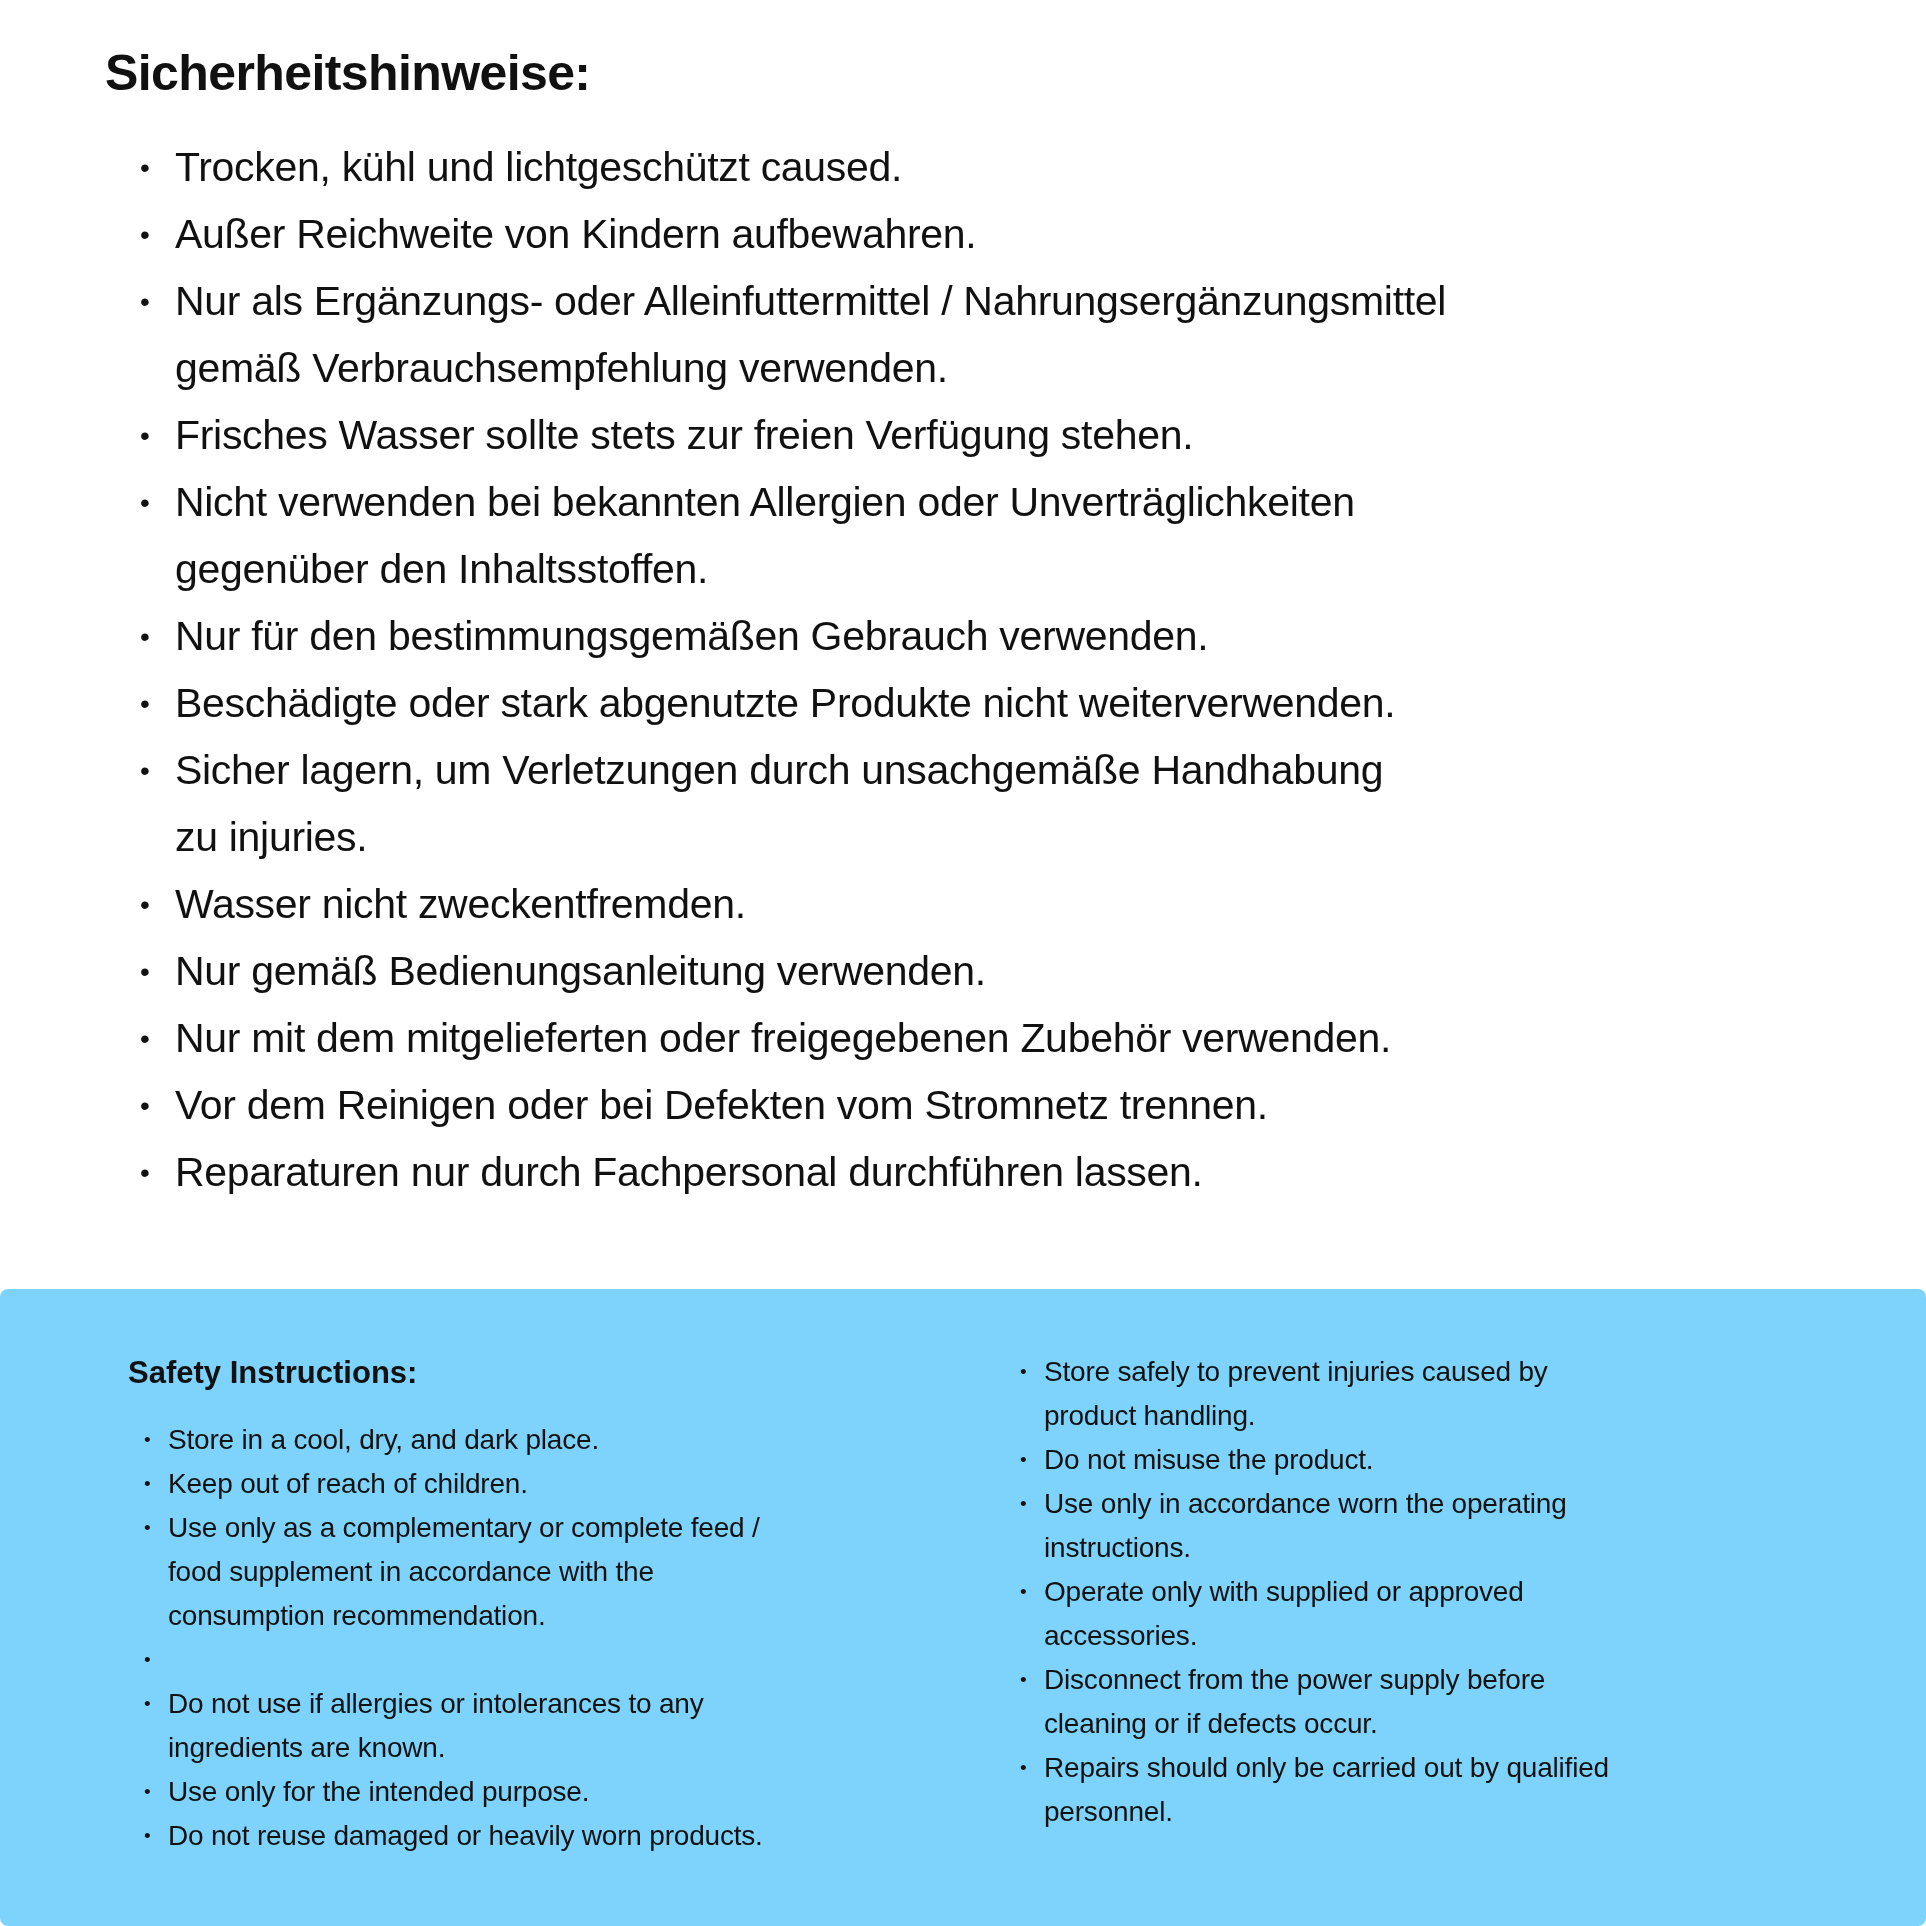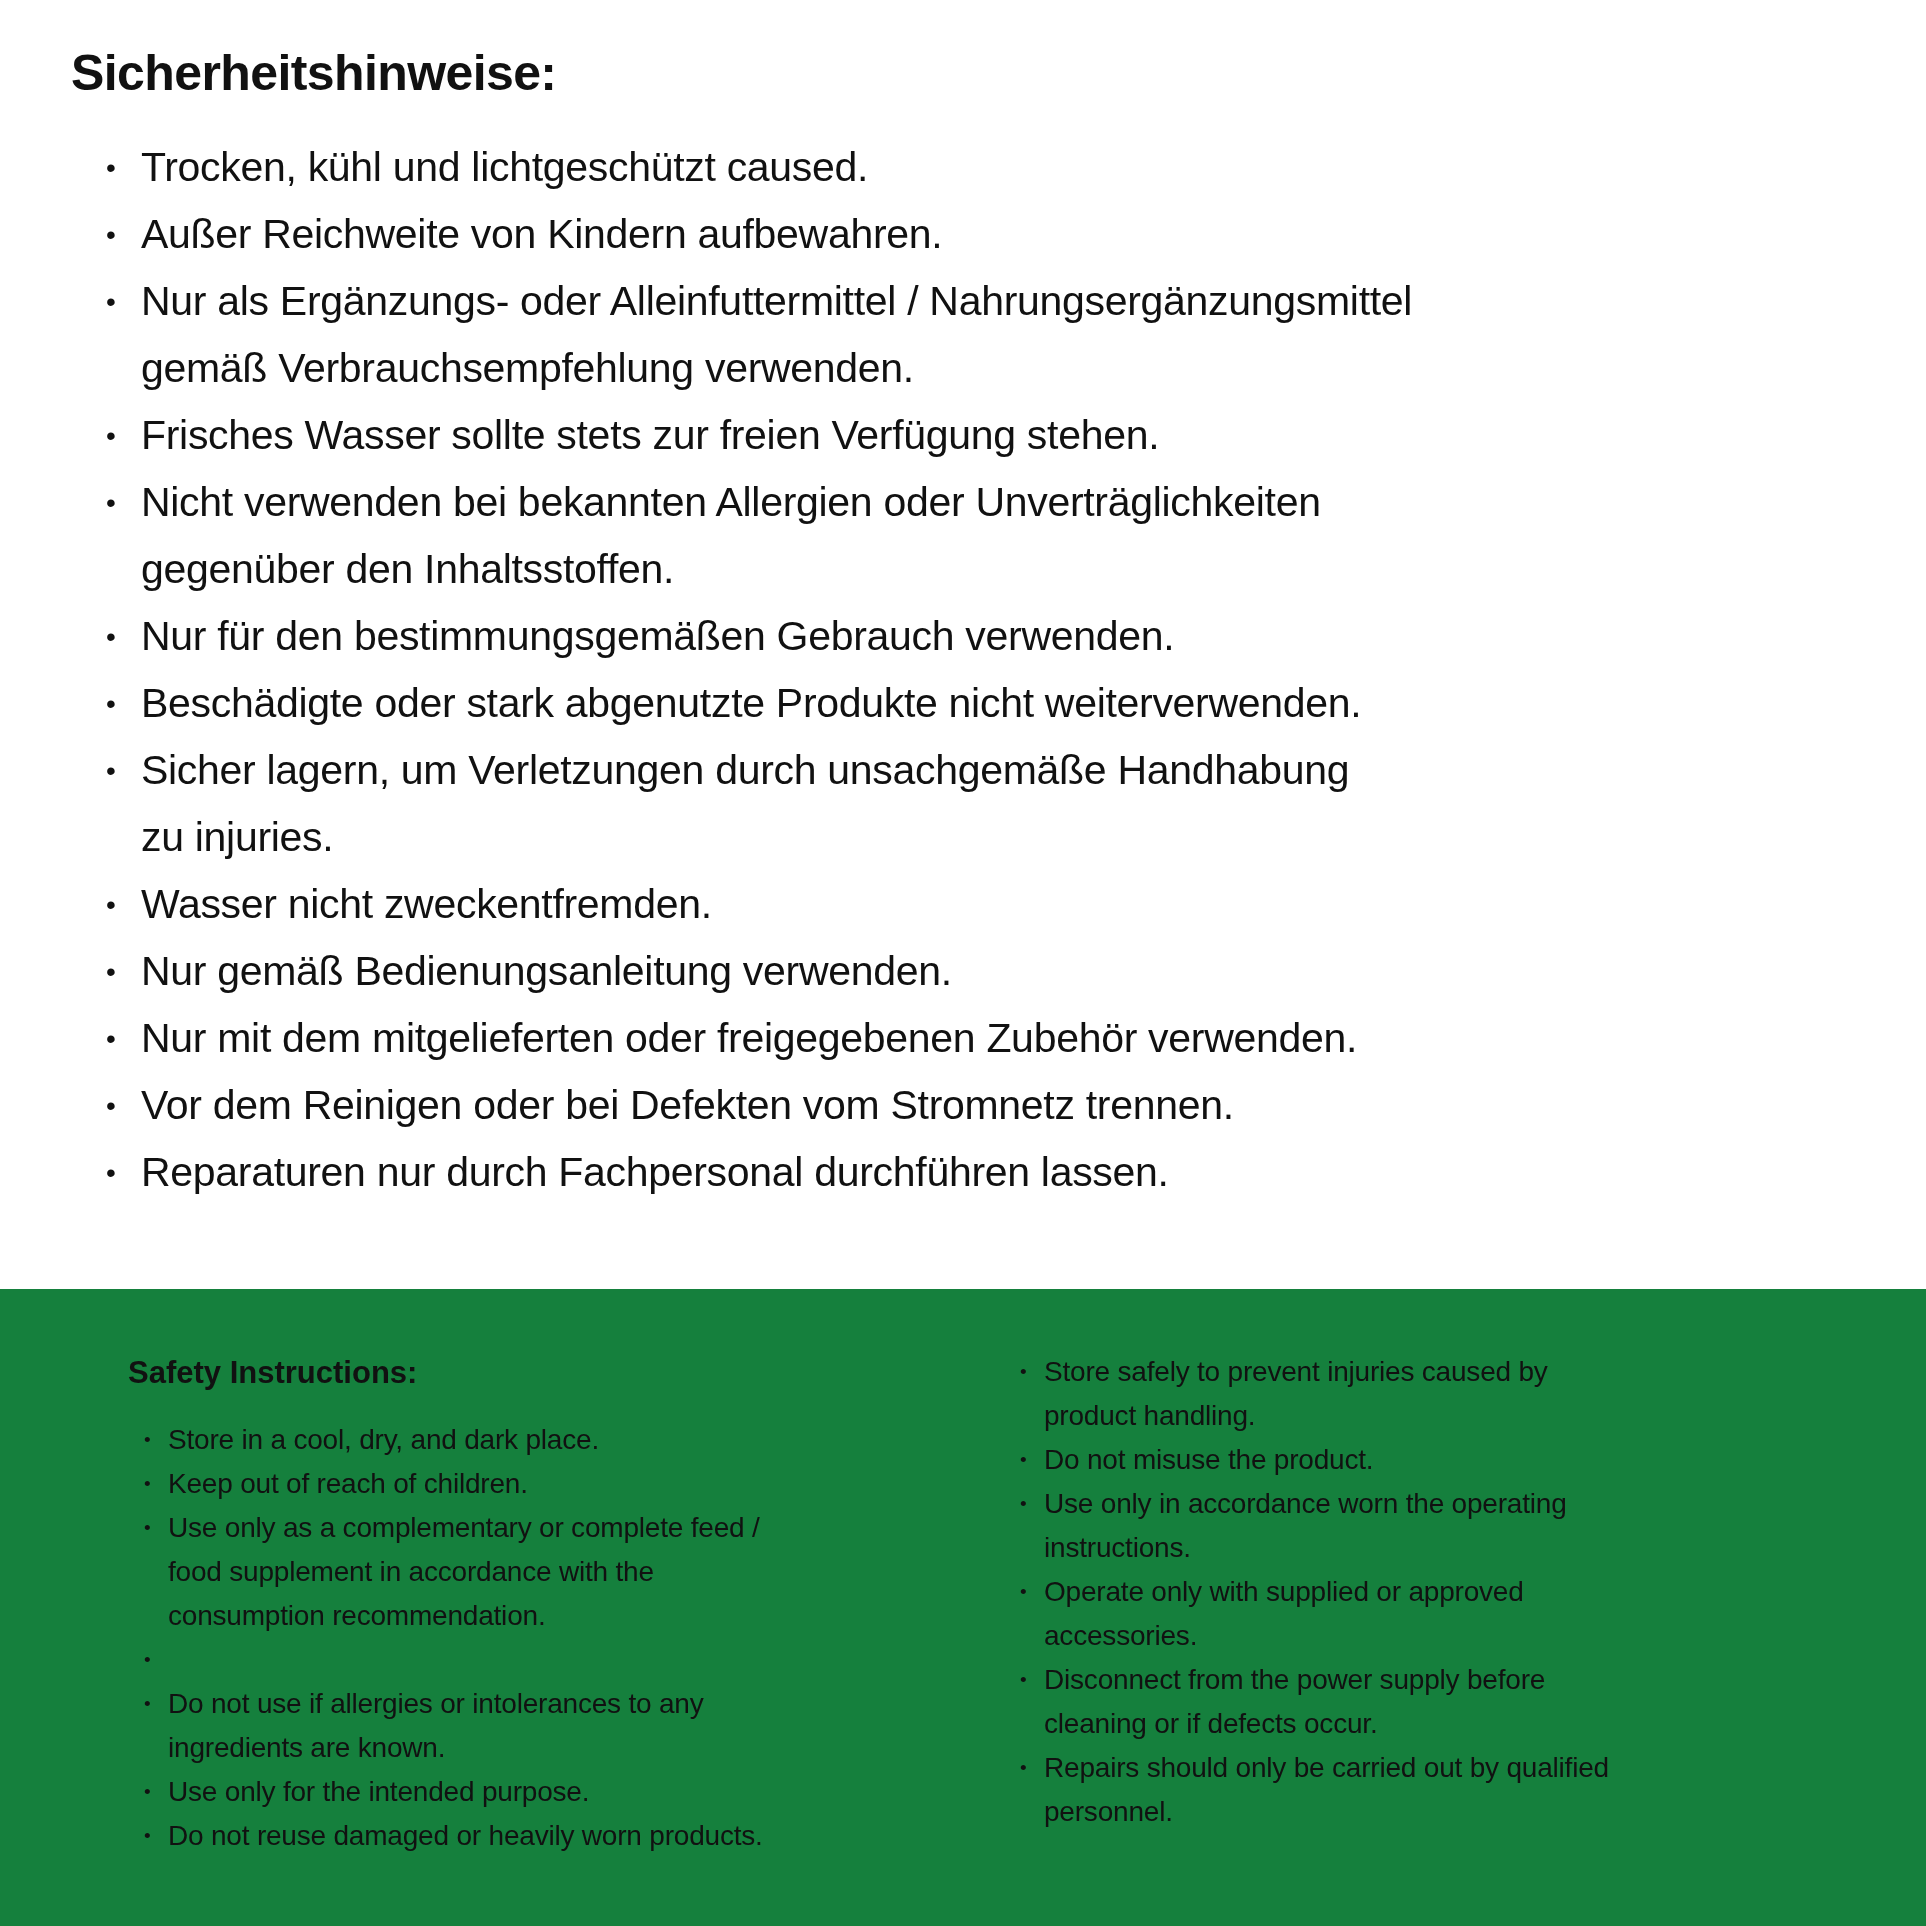--- a/index.html
+++ b/index.html
@@ -8,21 +8,21 @@
     height: 1926px;
     position: relative;
     overflow: hidden;
     background: #ffffff;
     color: #111111;
     font-family: "Liberation Sans", sans-serif;
   }
 
   
   .de-section {
-    padding: 48px 96px 0 71px;
+    padding: 48px 96px 0 105px;
     box-sizing: border-box;
   }
   .de-title {
     font-size: 50px;
     line-height: 51px;
     font-weight: 700;
     letter-spacing: -0.6px;
     margin: 0 0 35px 0;
   }
   ul.blist {
@@ -42,23 +42,24 @@
     font-size: 28px;
   }
   .lines { display: block; }
   .line { display: block; white-space: pre; }
 
   
   .en-section {
     position: absolute;
     left: 0; right: 0;
     top: 1289px; bottom: 0;
-    background: #15803d;
+    background: #7dd3fc;
     padding: 61px 71px 0 128px;
     box-sizing: border-box;
+    border-radius: 8px;
   }
   .en-grid {
     display: grid;
     grid-template-columns: 892px 1fr;
     align-items: start;
   }
   .en-title {
     font-size: 31px;
     line-height: 45px;
     font-weight: 700;

